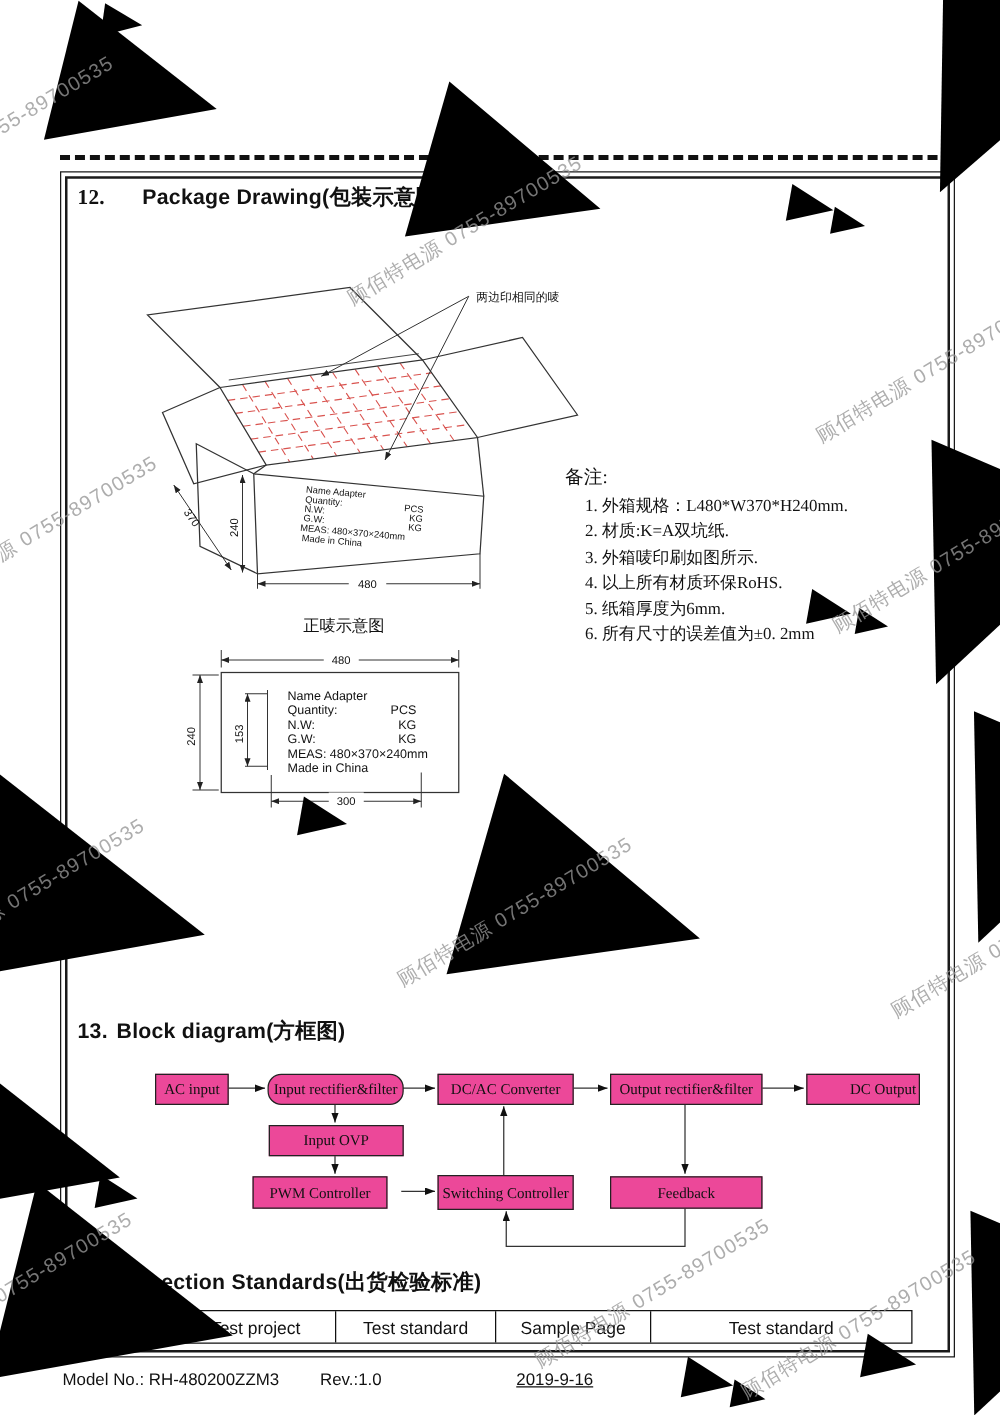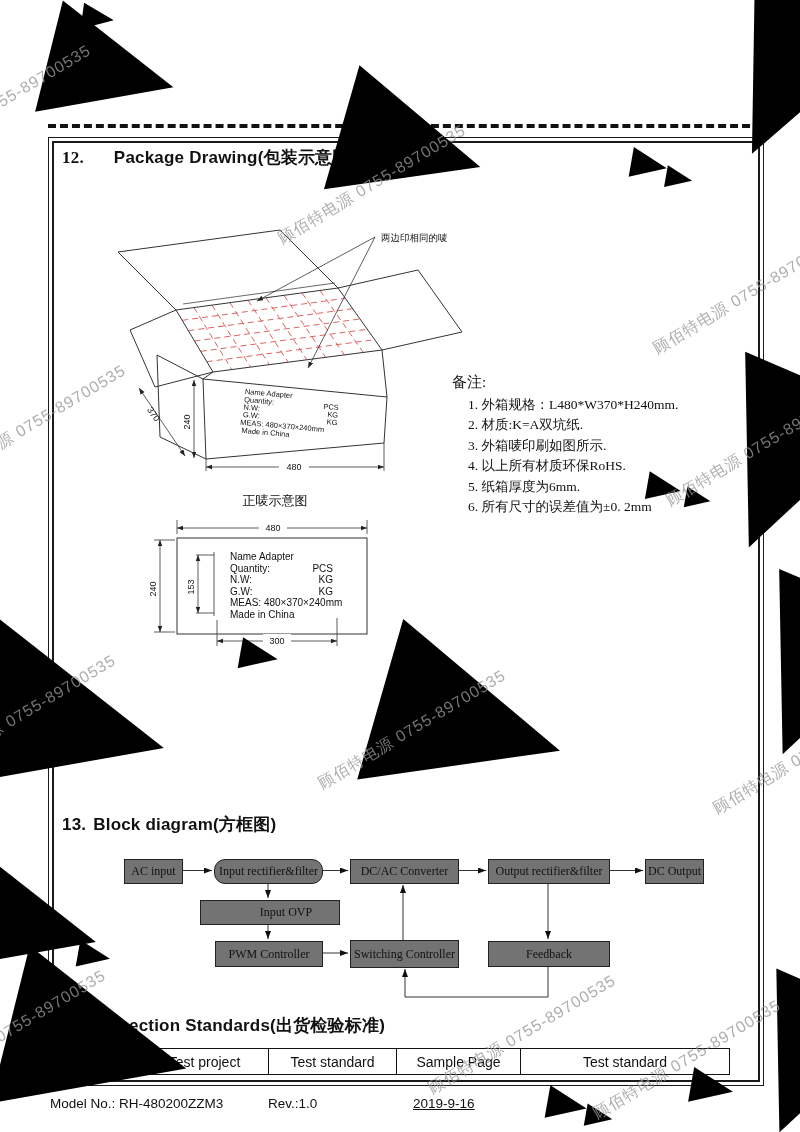--- a/index.html
+++ b/index.html
@@ -21,21 +21,21 @@
   
   svg{position:absolute;overflow:visible;}
   svg text{font-family:"Liberation Sans",sans-serif;fill:#111;}
   .ln{stroke:#333;stroke-width:1;fill:none;}
   .thin{stroke:#444;stroke-width:.8;fill:none;}
   .dim{stroke:#333;stroke-width:.8;fill:none;}
   .red{stroke:#d9534f;stroke-width:.9;fill:none;stroke-dasharray:6 4;}
   .dimtxt{font-size:9px;}
   .serif-txt{font-family:"Liberation Serif",serif;}
   
-  .bd-box{position:absolute;background:#737373;border:1px solid #222;display:flex;align-items:center;justify-content:center;
+  .bd-box{position:absolute;background:#ec4899;border:1px solid #222;display:flex;align-items:center;justify-content:center;
           font-family:"Liberation Serif",serif;font-size:12px;white-space:nowrap;z-index:3;}
   
   .insp-table{position:absolute;left:85px;top:1048px;height:27px;display:flex;border:1px solid #111;box-sizing:border-box;background:transparent;}
   .insp-cell{display:flex;align-items:center;justify-content:center;font-size:14px;border-right:1px solid #111;box-sizing:border-box;height:100%;}
   .insp-cell:last-child{border-right:none;}
   
   .footer-item{position:absolute;top:1096px;font-size:13.5px;white-space:nowrap;}
   
   .wm-layer{position:absolute;left:0;top:0;width:800px;height:1132px;pointer-events:none;z-index:5;}
   .wm-text{position:absolute;font-size:16px;color:rgba(150,150,150,.78);white-space:nowrap;
@@ -182,23 +182,23 @@
   </svg>
 
   <div class="sec-title gap-narrow" style="left:62px;top:813px;">
     <span class="num">13.</span><span>Block diagram(方框图)</span>
   </div>
 
   <div class="bd-box" style="left:124px;top:859px;width:57px;height:23px;">AC input</div>
   <div class="bd-box" style="left:214px;top:859px;width:107px;height:23px;border-radius:11px;">Input rectifier&amp;filter</div>
   <div class="bd-box" style="left:350px;top:859px;width:107px;height:23px;">DC/AC Converter</div>
   <div class="bd-box" style="left:488px;top:859px;width:120px;height:23px;">Output rectifier&amp;filter</div>
-  <div class="bd-box" style="left:645px;top:859px;width:57px;height:23px;">DC Output</div>
-  <div class="bd-box" style="left:200px;top:900px;width:106px;height:23px;padding-left:32px;">Input OVP</div>
-  <div class="bd-box" style="left:215px;top:941px;width:106px;height:24px;text-align:right;">PWM Controller</div>
+  <div class="bd-box" style="left:645px;top:859px;width:57px;height:23px;padding-left:32px;">DC Output</div>
+  <div class="bd-box" style="left:215px;top:900px;width:106px;height:23px;">Input OVP</div>
+  <div class="bd-box" style="left:202px;top:941px;width:106px;height:24px;text-align:right;">PWM Controller</div>
   <div class="bd-box" style="left:350px;top:940px;width:107px;height:26px;">Switching Controller</div>
   <div class="bd-box" style="left:488px;top:941px;width:120px;height:24px;">Feedback</div>
 
   <svg style="left:100px;top:850px;z-index:2;" width="640" height="160" viewBox="0 0 640 160">
     <defs>
       <marker id="mC" markerWidth="10" markerHeight="8" refX="8" refY="3" orient="auto">
         <path d="M0,0L8,3L0,6Z" fill="#111"></path>
       </marker>
     </defs>
     <line class="ln" x1="81" y1="20.5" x2="112" y2="20.5" marker-end="url(#mC)"></line>
@@ -219,21 +219,21 @@
 
   <div class="insp-table">
     <div class="insp-cell" style="width:55px;">NO.</div>
     <div class="insp-cell" style="width:128px;">Test project</div>
     <div class="insp-cell" style="width:128px;">Test standard</div>
     <div class="insp-cell" style="width:124px;">Sample Page</div>
     <div class="insp-cell" style="width:208px;">Test standard</div>
   </div>
 
   <div class="footer-item" style="left:50px;">Model No.: RH-480200ZZM3</div>
-  <div class="footer-item" style="left:268px;">Rev.:1.0</div>
+  <div class="footer-item" style="left:256px;">Rev.:1.0</div>
   <div class="footer-item" style="left:413px;text-decoration:underline;">2019-9-16</div>
   <div class="footer-item" style="left:658px;margin-top:48px;">Page 12 of 18</div>
 
   <div class="wm-layer">
     <svg width="0" height="0" style="position:absolute;">
       <defs>
         <symbol id="chev" viewBox="0 0 100 88">
           <polyline points="2,2 96,44 2,86 2,2"></polyline>
           <polyline points="16,18 70,44 16,70 16,18"></polyline>
         </symbol>

